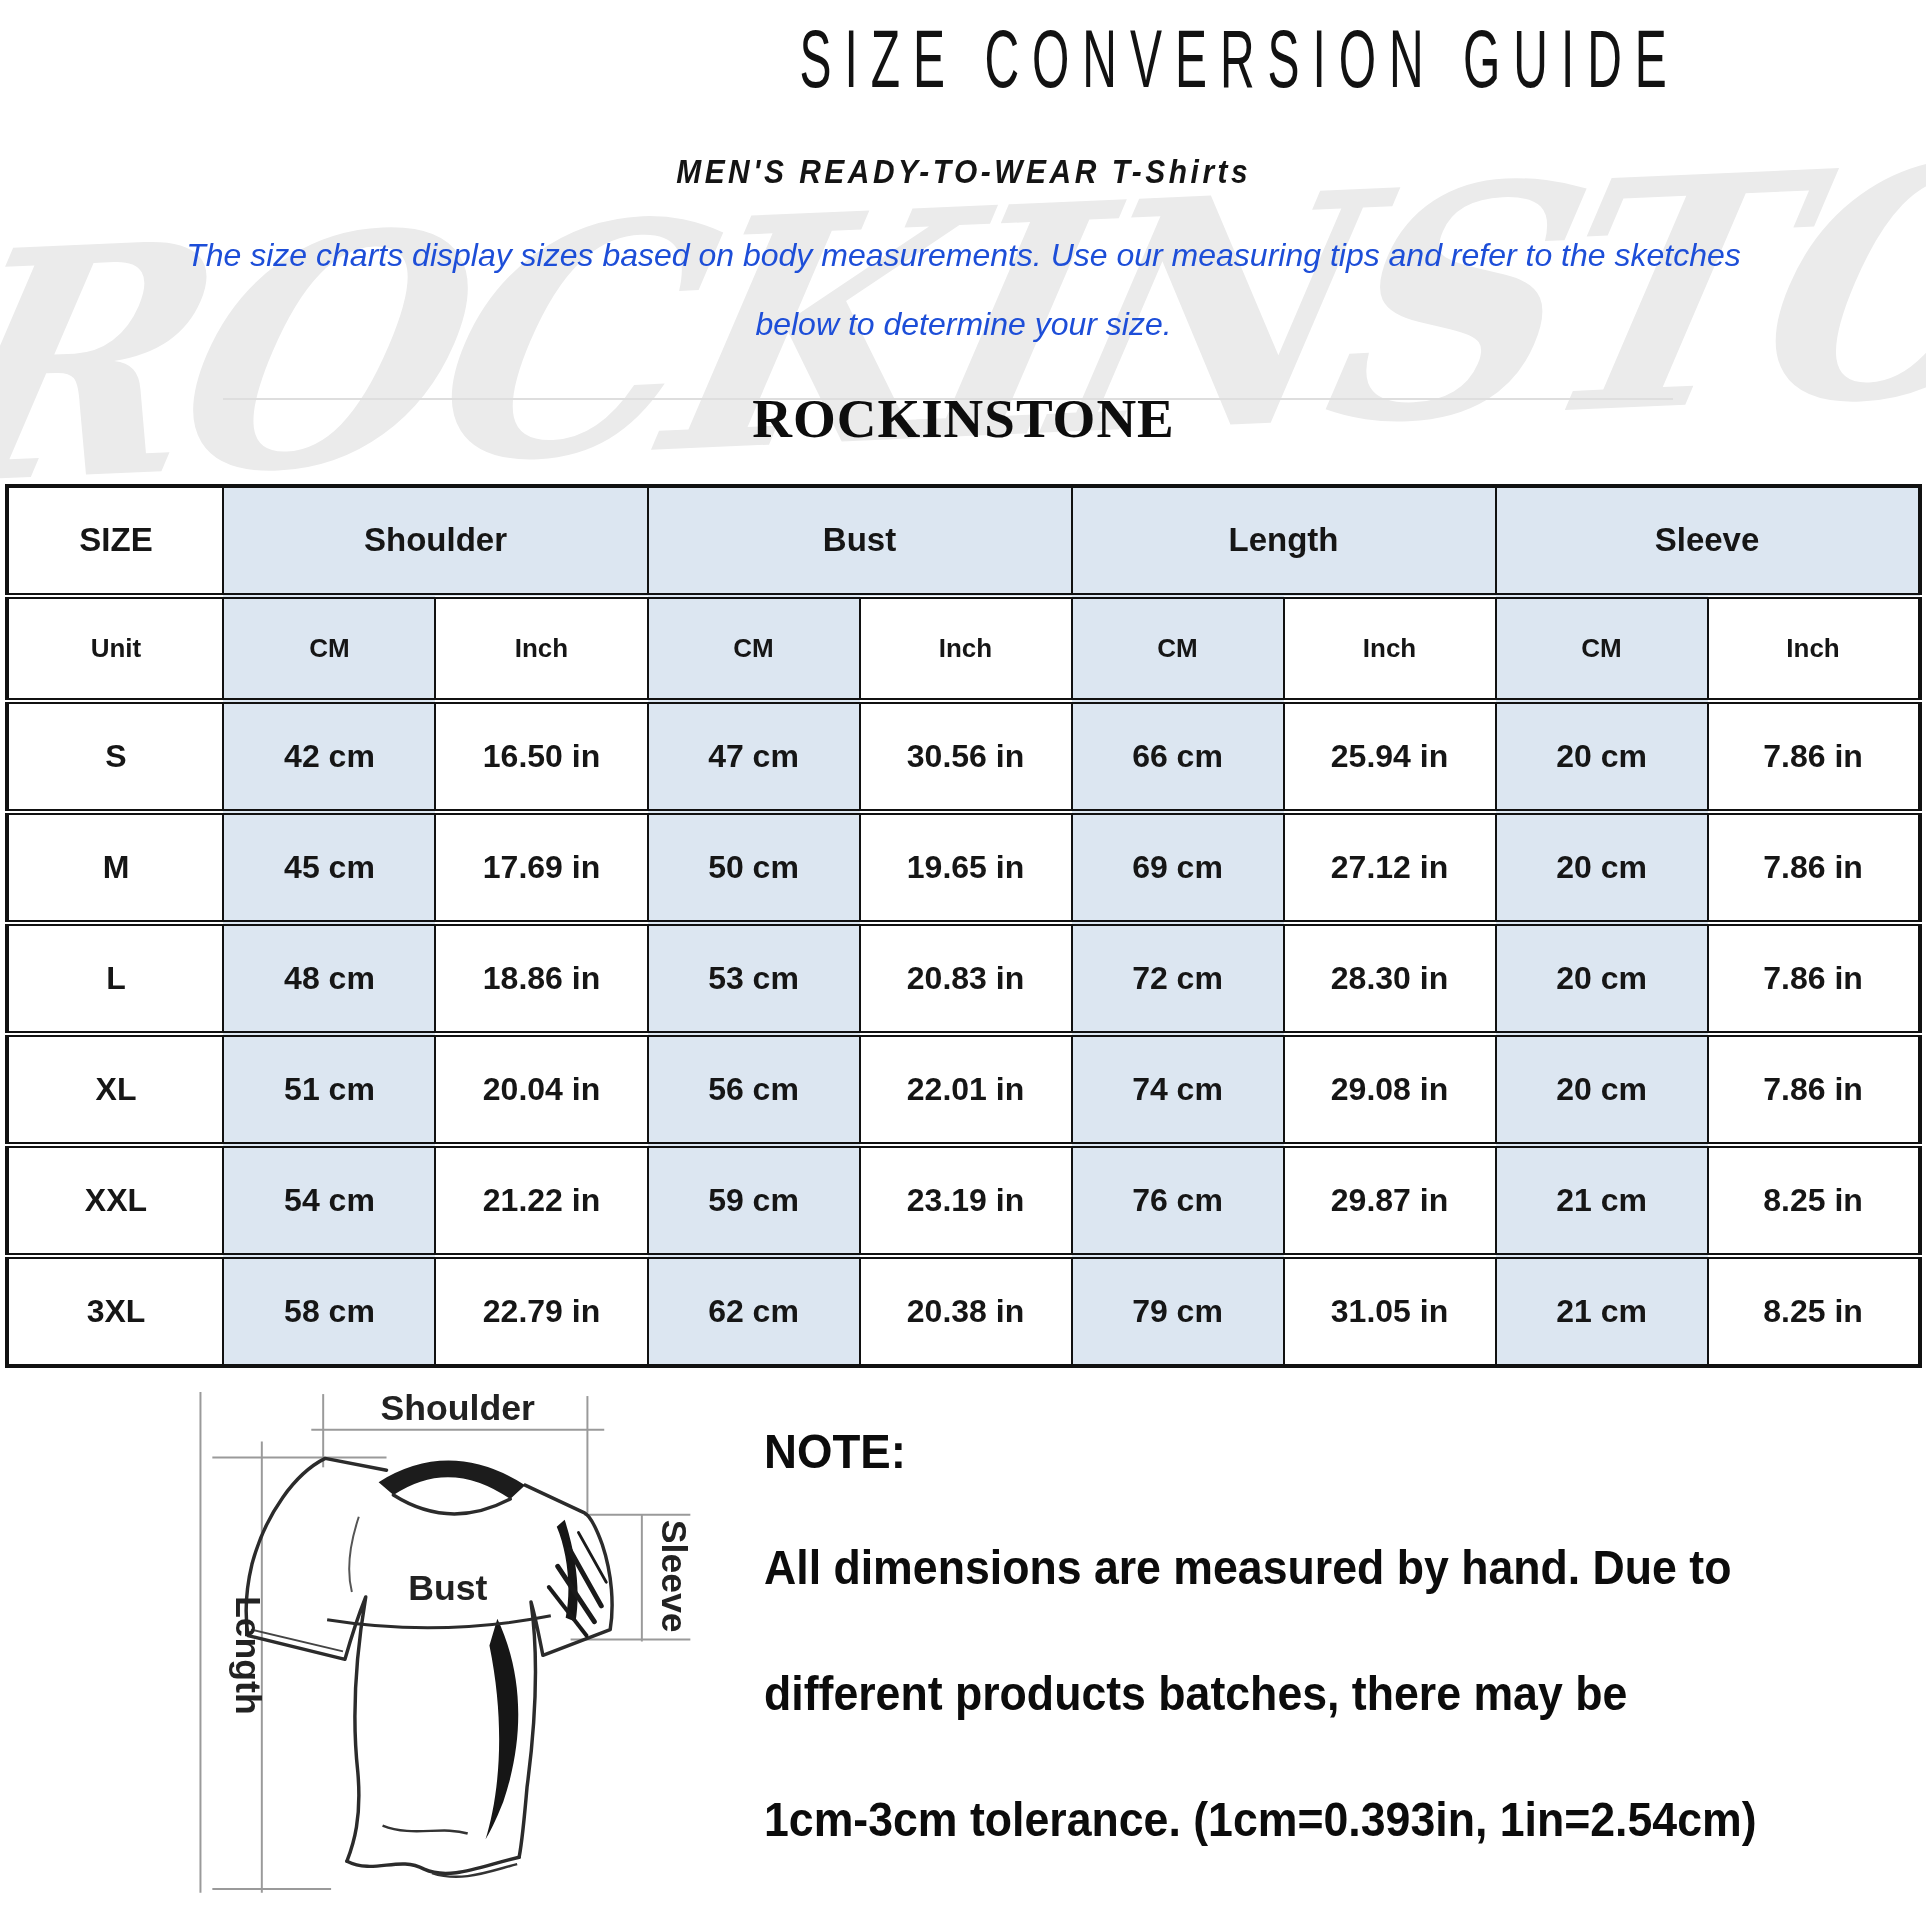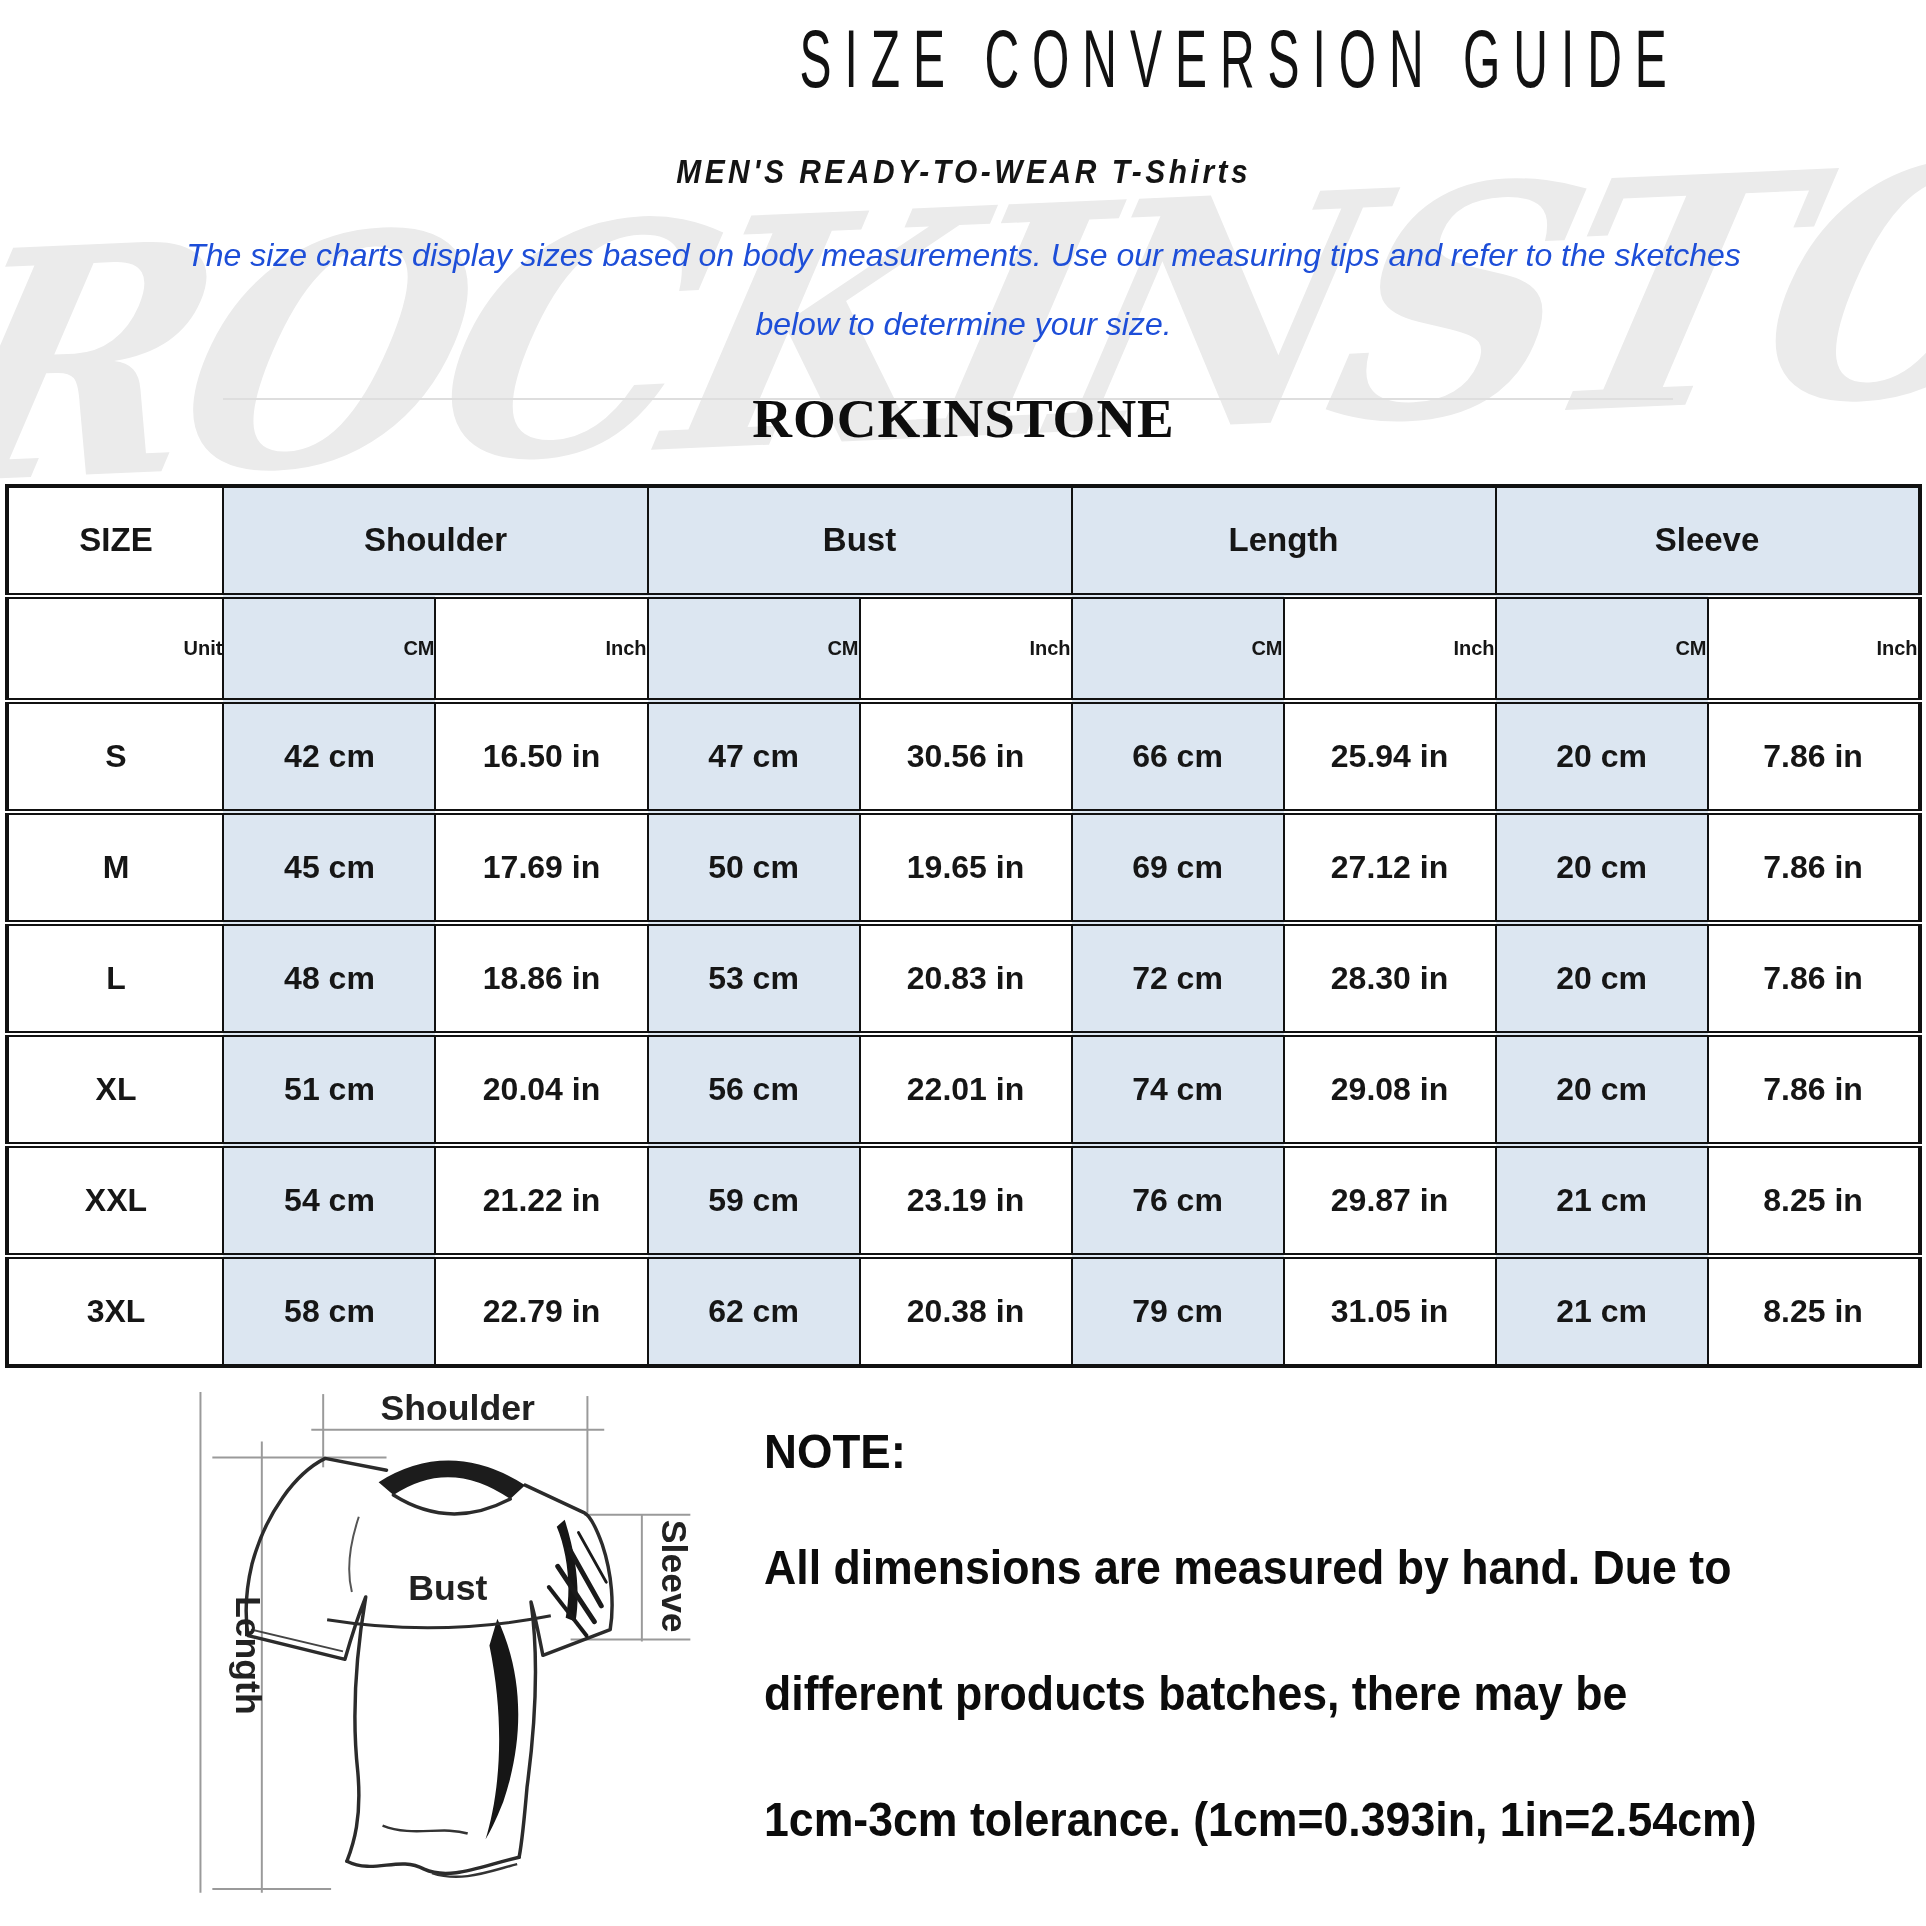--- a/index.html
+++ b/index.html
@@ -50,21 +50,21 @@
     border-collapse:collapse;table-layout:fixed;
     width:1913px;margin:34px auto 0;
     border:4px solid #111;
   }
   .size-table th,.size-table td{
     border:2px solid #111;text-align:center;vertical-align:middle;
     font-weight:bold;color:#161616;padding:0;
   }
   .size-table tr + tr th,.size-table tr + tr td{border-top:6px double #111;}
   .size-table .hdr-row th{height:105px;font-size:33px;}
-  .size-table .unit-row td{height:99px;font-size:20px;text-align:right;}
+  .size-table .unit-row td{height:99px;font-size:26px;}
   .size-table .data-row td{height:105px;font-size:32px;}
   .size-table .blue{background:#dce6f1;}
 
   .bottom{position:relative;margin-top:18px;height:515px;}
   .sketch{position:absolute;left:149px;top:0;}
   .note{position:absolute;left:764px;top:38px;}
   .note-heading{
     font-size:48px;font-weight:bold;color:#0c0c0c;white-space:nowrap;
     transform:scaleX(0.95);transform-origin:left;
   }

